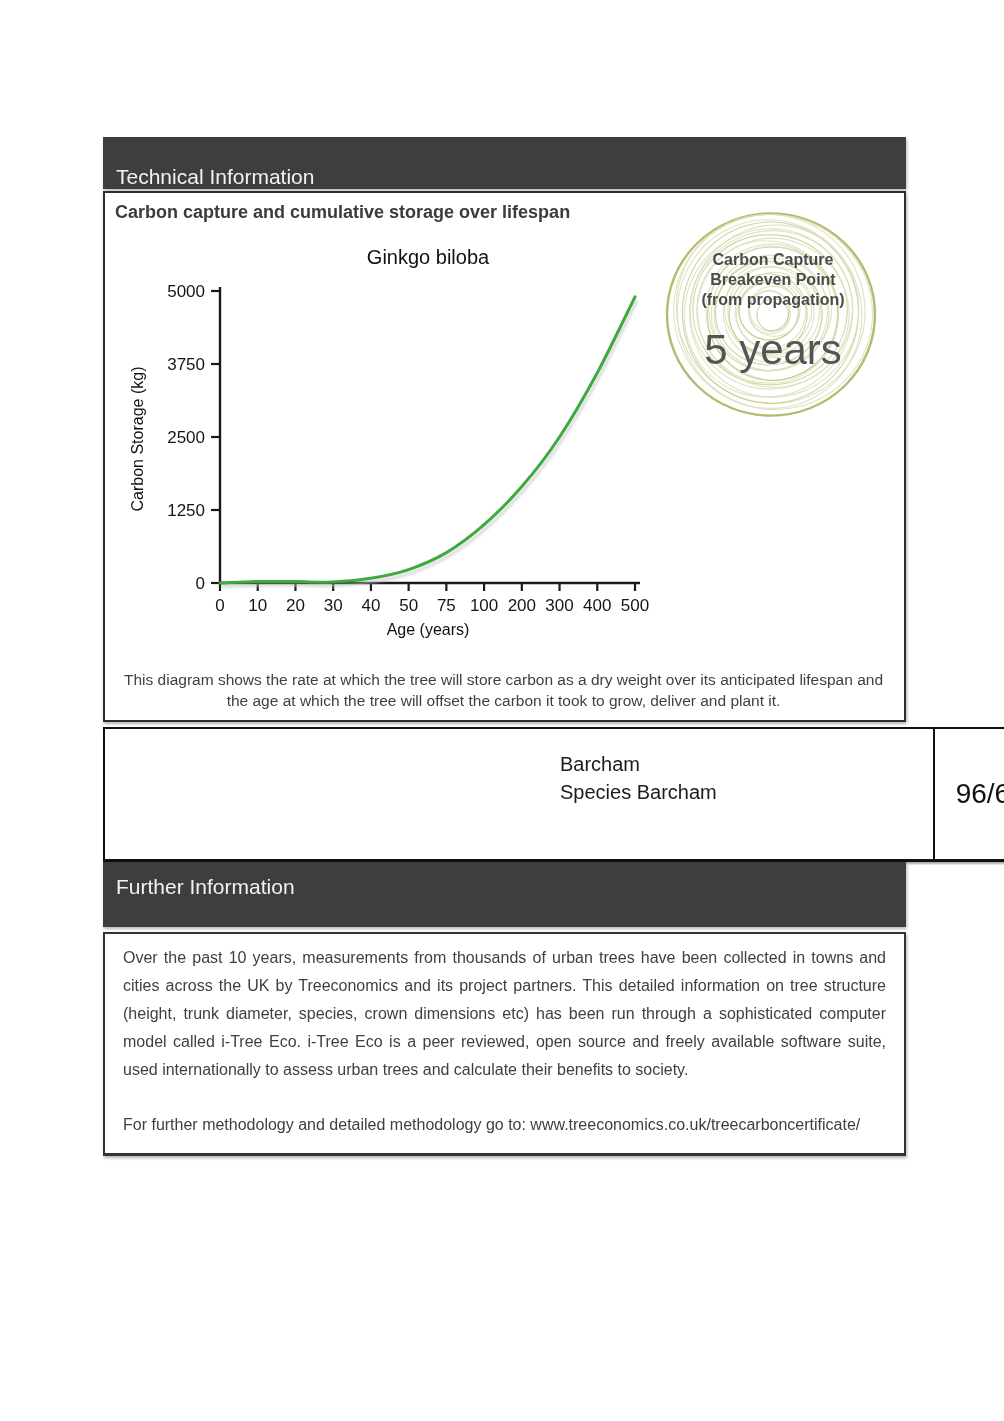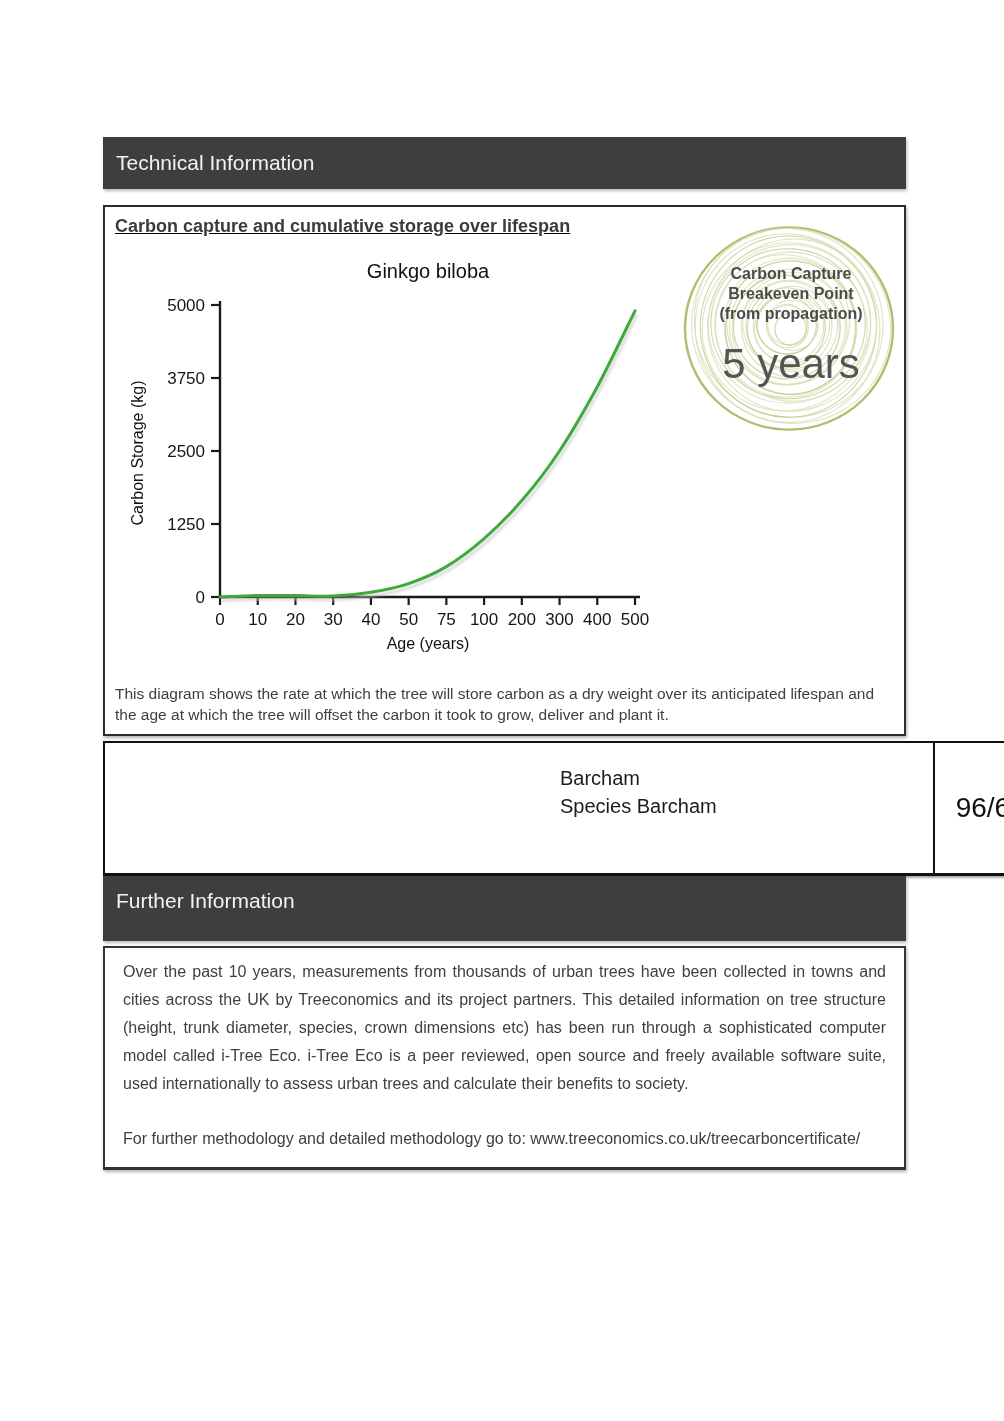--- a/index.html
+++ b/index.html
@@ -2,39 +2,39 @@
 <html><head>
 <meta charset="utf-8">
 <style>
   html,body{margin:0;padding:0;background:#ffffff;}
   .page{position:relative;width:1004px;height:1421px;background:#ffffff;overflow:hidden;
         font-family:"Liberation Sans",sans-serif;}
   .content{position:absolute;left:103px;top:137px;width:803px;}
 
   .band{box-sizing:border-box;width:803px;background:#3e3e3e;color:#f2f2f2;
         box-shadow:1px 2px 3px rgba(0,0,0,.28);}
-  .band-technical{height:52px;display:flex;align-items:center;padding-left:13px;font-size:21px;}
+  .band-technical{height:52px;display:flex;align-items:flex-end;padding-left:13px;font-size:21px;}
   .band-further{height:65px;padding:13px 0 0 13px;font-size:21px;box-sizing:border-box;}
 
   .panel{box-sizing:border-box;width:803px;background:#ffffff;border:2px solid #2d2d2d;
          box-shadow:1px 2px 3px rgba(0,0,0,.3);}
-  .chart-panel{position:relative;height:531px;margin-top:16px;text-decoration:underline;}
+  .chart-panel{position:relative;height:531px;margin-top:2px;}
   .panel-title{margin:9px 0 0 10px;font-size:18px;font-weight:bold;color:#3b3b3b;}
 
   .chart-svg{position:absolute;left:12px;top:41px;}
   .tick-label{font-size:17px;fill:#161616;font-family:"Liberation Sans",sans-serif;}
   .chart-title-text{font-size:20px;fill:#111111;font-family:"Liberation Sans",sans-serif;}
   .axis-label-text{font-size:16px;fill:#111111;font-family:"Liberation Sans",sans-serif;}
 
-  .badge{position:absolute;top:6px;right:4px;width:218px;height:218px;}
+  .badge{position:absolute;top:6px;right:22px;width:218px;height:218px;}
   .badge-heading{font-size:16px;font-weight:bold;fill:#4b4b4b;font-family:"Liberation Sans",sans-serif;}
   .badge-value-text{font-size:42px;fill:#545454;font-family:"Liberation Sans",sans-serif;}
 
   .panel-desc{position:absolute;left:10px;right:12px;top:476px;
-              font-size:15.5px;line-height:21px;color:#3f3f3f;}
+              font-size:15.5px;line-height:21px;color:#3f3f3f;text-align:center;}
 
   .ranking-row{box-sizing:border-box;display:flex;width:961px;height:135px;margin-top:5px;
                border:2px solid #111111;border-bottom-width:3px;background:#ffffff;
                box-shadow:1px 2px 2px rgba(0,0,0,.35);}
   .ranking-label-cell{position:relative;flex:1;}
   .ranking-label{position:absolute;left:455px;top:21px;font-size:20px;line-height:28px;color:#1c1c1c;}
   .ranking-value-cell{width:127px;border-left:2px solid #111111;display:flex;
                       align-items:center;justify-content:center;}
   .ranking-value{font-size:28px;color:#111111;}
 

